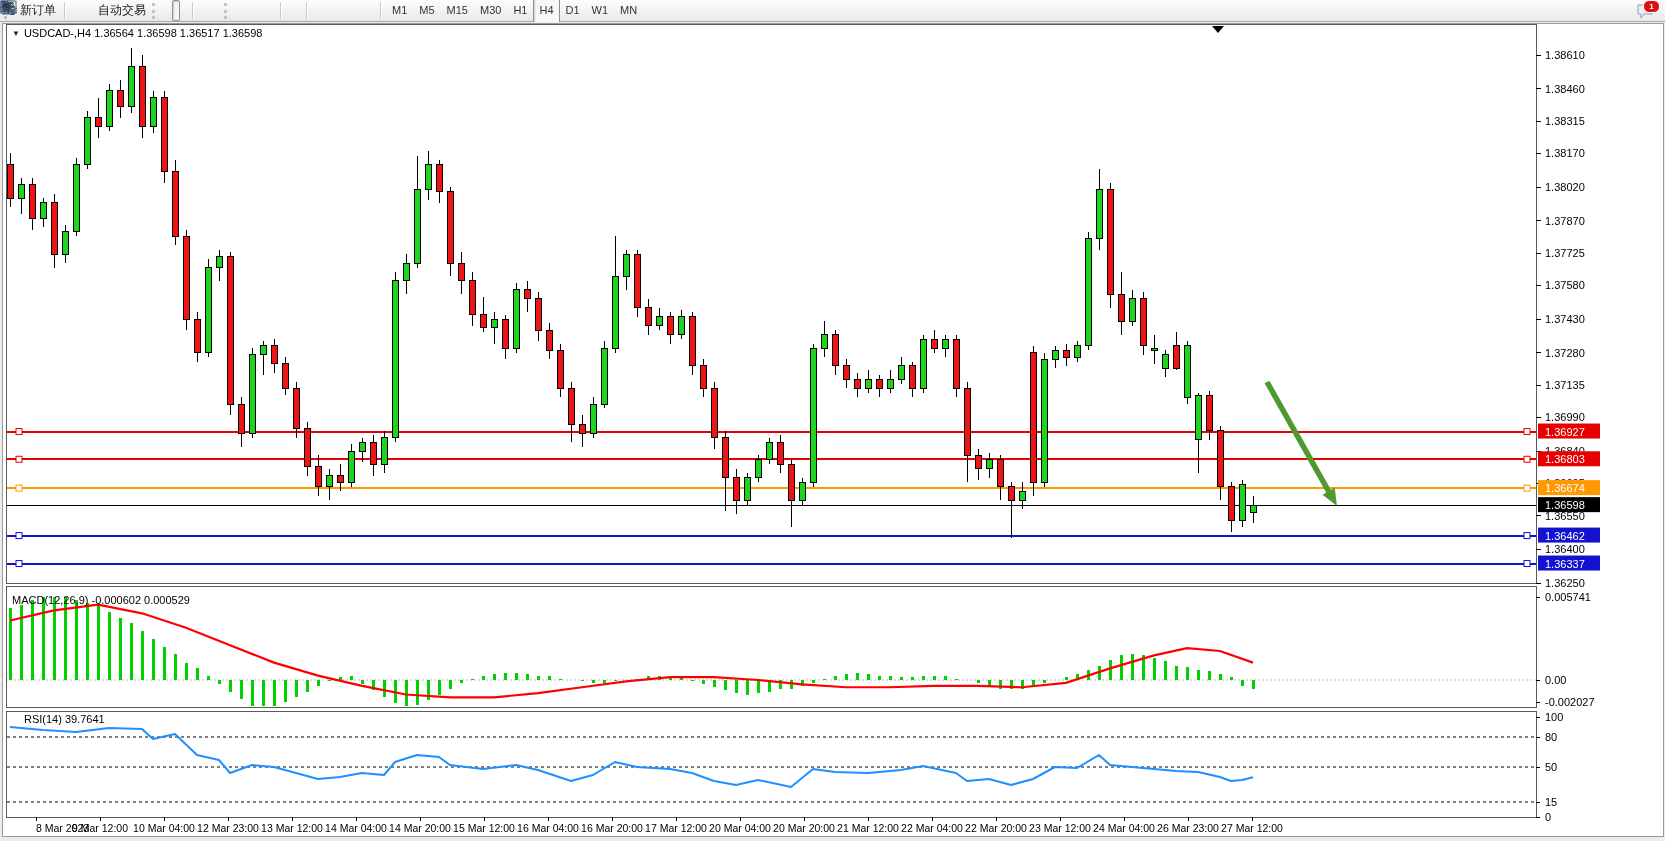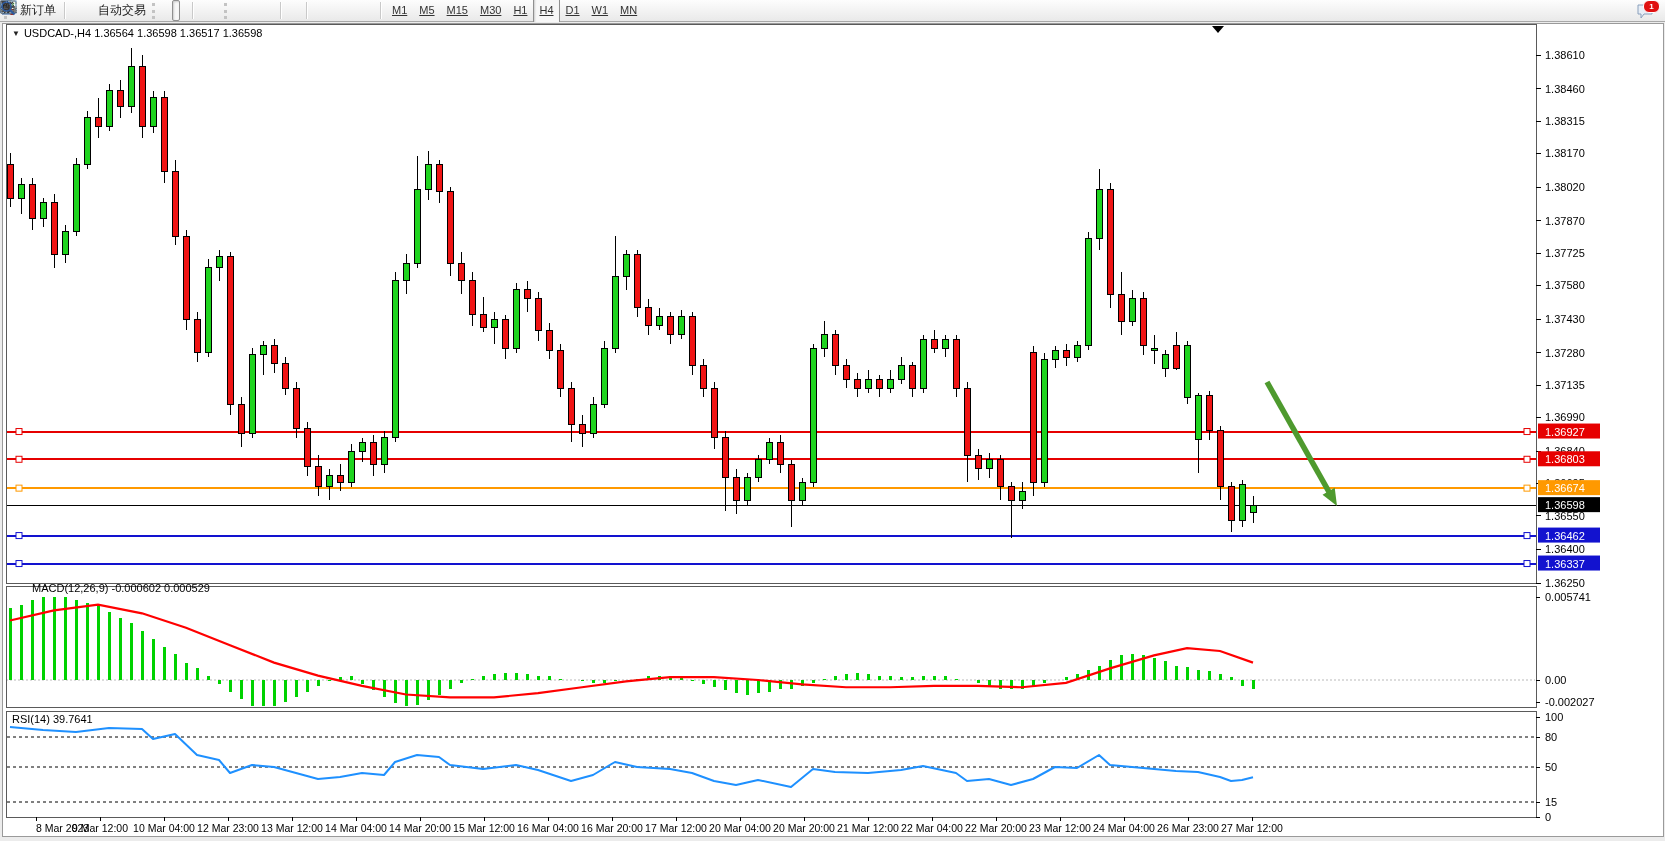--- a/index.html
+++ b/index.html
@@ -7,21 +7,21 @@
   #stage{position:relative;width:1665px;height:841px;}
   
   #toolbar{position:absolute;left:0;top:0;width:1665px;height:22px;
     background:linear-gradient(#fdfdfd,#e9e9e9);border-bottom:1px solid #a8a8a8;
     display:flex;align-items:center;padding-left:2px;box-sizing:border-box;}
   .grip{width:5px;height:16px;border-left:3px dotted #c3c3c3;margin:0 4px 0 2px;}
   .sep{width:1px;height:17px;background:#c9c9c9;border-right:1px solid #fff;margin:0 4px;}
   .btn{display:inline-flex;align-items:center;gap:3px;height:19px;padding:0 3px;
     border:1px solid transparent;border-radius:2px;font-size:12px;color:#222;cursor:default;}
   .btn.on{background:#f7f7f7;border:1px solid #8f8f8f;box-shadow:inset 1px 1px 2px rgba(0,0,0,.18);}
-  .tf{font-size:11px;color:#333;padding:1px 6px;height:15px;line-height:15px;text-decoration:underline;}
+  .tf{font-size:11px;color:#333;padding:1px 6px;height:15px;line-height:15px;}
   .tf.on{background:#f7f7f7;border:1px solid #8f8f8f;box-shadow:inset 1px 1px 2px rgba(0,0,0,.18);
     padding:6px 5px;border-radius:2px;}
   .right{margin-left:auto;display:flex;align-items:center;gap:8px;padding-right:10px;}
   .bubble{position:relative;width:18px;height:16px;}
   .badge{position:absolute;top:-3px;right:-5px;min-width:11px;height:11px;border-radius:6px;
     background:#e01010;color:#fff;font-size:8px;line-height:11px;text-align:center;
     padding:0 2px;font-weight:bold;border:1px solid #fff;}
   
   #chartwrap{position:absolute;left:0;top:22px;width:1665px;height:819px;background:#ececec;text-decoration:underline;}
   #chartbg{position:absolute;left:2px;top:1px;width:1660px;height:812px;background:#fff;
@@ -266,22 +266,22 @@
       </span>
     </span>
   </div>
 
   <div id="chartwrap">
     <div id="chartbg"></div>
 
     <div id="title" class="ovl" style="left:12px;top:5px;">
       <span class="tri">▼</span><span>USDCAD-,H4  1.36564 1.36598 1.36517 1.36598</span>
     </div>
-    <div class="ovl" style="left:12px;top:560px;margin-left:20px;">MACD(12,26,9) -0.000602 0.000529</div>
-    <div class="ovl" style="left:12px;top:691px;">RSI(14) 39.7641</div>
+    <div class="ovl" style="left:12px;top:572px;">MACD(12,26,9) -0.000602 0.000529</div>
+    <div class="ovl" style="left:24px;top:691px;">RSI(14) 39.7641</div>
 
     <svg id="plot" width="1665" height="819" viewBox="0 22 1665 819">
         <rect x="6.5" y="24.5" width="1530" height="559" fill="#fff" stroke="#5a5a5a" shape-rendering="crispEdges"></rect>
         <rect x="6.5" y="586.5" width="1530" height="121" fill="#fff" stroke="#5a5a5a" shape-rendering="crispEdges"></rect>
         <rect x="6.5" y="711.5" width="1530" height="106" fill="#fff" stroke="#5a5a5a" shape-rendering="crispEdges"></rect>
         <line x1="7" y1="431.5355932203407" x2="1536" y2="431.5355932203407" stroke="#e60000" stroke-width="2" shape-rendering="crispEdges"></line>
         <rect x="1524" y="428.5355932203407" width="6" height="6" fill="#fff" stroke="#e60000"></rect>
         <rect x="16" y="428.5355932203407" width="6" height="6" fill="#fff" stroke="#e60000"></rect>
         <line x1="7" y1="459.27796610169446" x2="1536" y2="459.27796610169446" stroke="#e60000" stroke-width="2" shape-rendering="crispEdges"></line>
         <rect x="1524" y="456.27796610169446" width="6" height="6" fill="#fff" stroke="#e60000"></rect>

